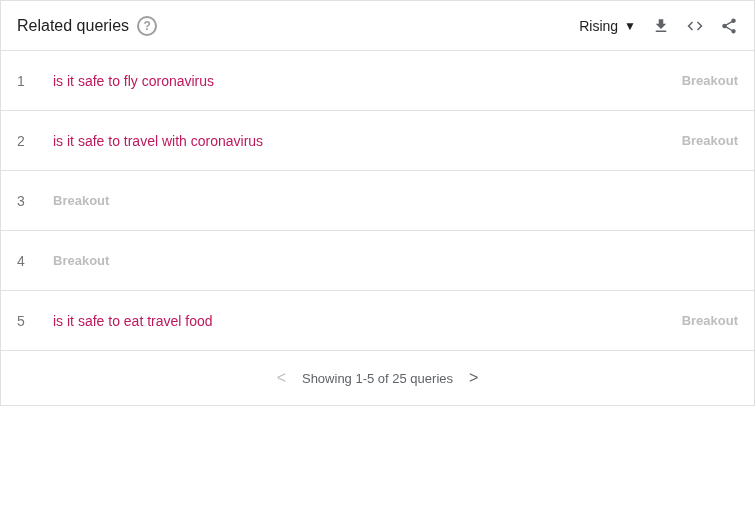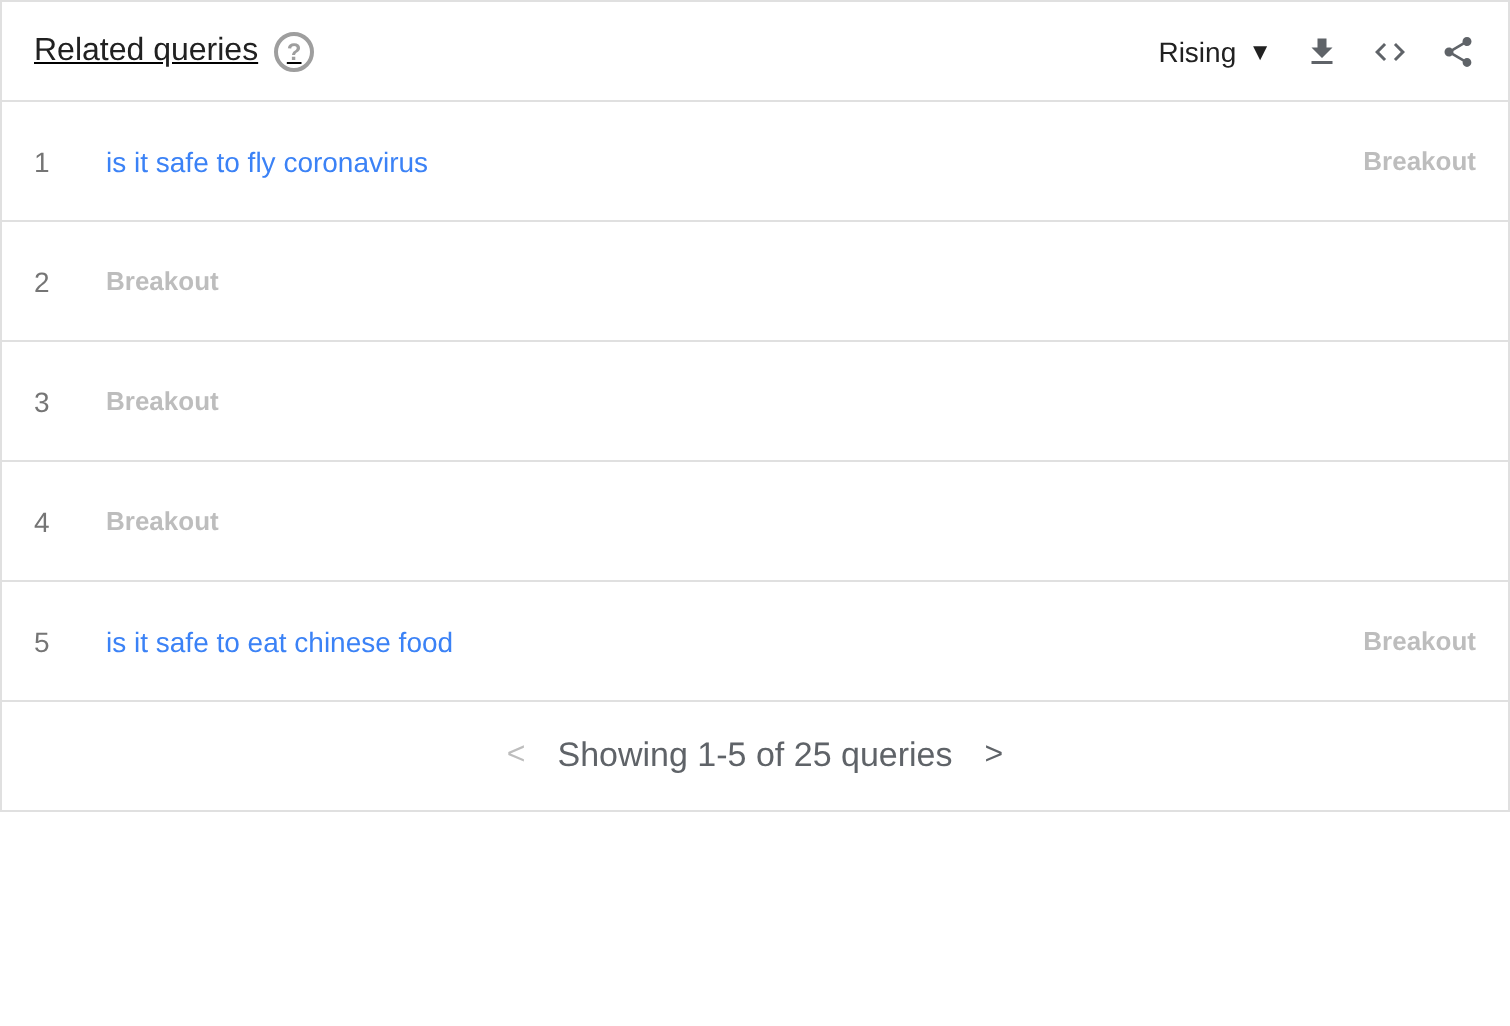--- a/index.html
+++ b/index.html
@@ -27,21 +27,20 @@
       justify-content: space-between;
       padding: 10px 16px;
       border-bottom: 1px solid #e0e0e0;
       height: 50px;
     }
 
     .header-left {
       display: flex;
       align-items: center;
       gap: 8px;
-      text-decoration: underline;
     }
 
     .header-title {
       font-size: 16px;
       color: #212121;
       font-weight: 400;
     }
 
     .help-icon {
       width: 20px;
@@ -100,42 +99,42 @@
 
     .row-number {
       width: 36px;
       color: #757575;
       font-size: 14px;
       flex-shrink: 0;
     }
 
     .row-query {
       flex: 1;
-      color: #3b82f6;
+      color: #be185d;
       font-size: 14px;
     }
 
     .row-badge {
       color: #bdbdbd;
       font-size: 13px;
       flex-shrink: 0;
       font-weight: bold;
     }
 
     .pagination {
       display: flex;
       align-items: center;
       justify-content: center;
       padding: 14px 16px;
       gap: 12px;
     }
 
     .pagination-text {
       color: #5f6368;
-      font-size: 17px;
+      font-size: 13px;
     }
 
     .pagination-arrow {
       cursor: pointer;
       color: #5f6368;
       font-size: 16px;
       display: flex;
       align-items: center;
       justify-content: center;
       padding: 4px;
@@ -182,33 +181,34 @@
   </div>
 
   <div class="table" id="queries-table">
       <div class="table-row">
         <span class="row-number">1</span>
         <span class="row-query">is it safe to fly coronavirus</span>
         <span class="row-badge">Breakout</span>
       </div>
       <div class="table-row">
         <span class="row-number">2</span>
+        <span class="row-query">is it safe to travel with coronavirus</span>
         <span class="row-badge">Breakout</span>
       </div>
       <div class="table-row">
         <span class="row-number">3</span>
         <span class="row-badge">Breakout</span>
       </div>
       <div class="table-row">
         <span class="row-number">4</span>
         <span class="row-badge">Breakout</span>
       </div>
       <div class="table-row">
         <span class="row-number">5</span>
-        <span class="row-query">is it safe to eat chinese food</span>
+        <span class="row-query">is it safe to eat travel food</span>
         <span class="row-badge">Breakout</span>
       </div>
     </div>
 
   <div class="pagination">
     <div class="pagination-arrow disabled">
       <span>&lt;</span>
     </div>
     <span class="pagination-text">Showing 1-5 of 25 queries</span>
     <div class="pagination-arrow">

